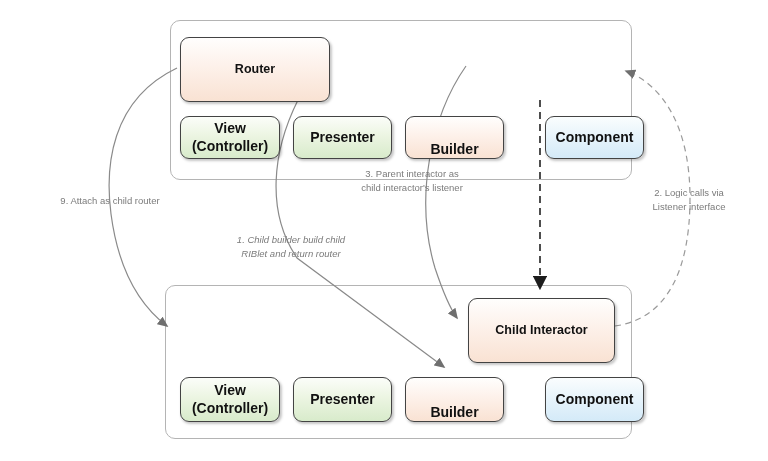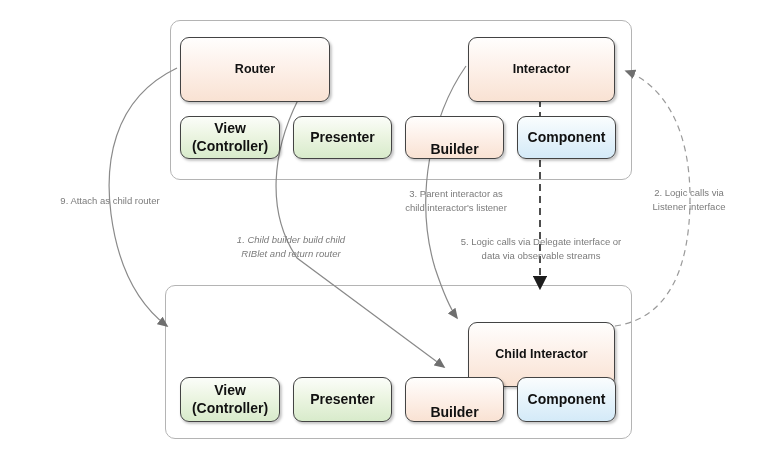--- a/index.html
+++ b/index.html
@@ -17,21 +17,21 @@
     position:absolute;z-index:3;display:flex;align-items:center;justify-content:center;
     text-align:center;border:1.5px solid #434343;border-radius:9px;
     font-weight:bold;color:#111;box-shadow:1.5px 2px 2.5px rgba(0,0,0,0.22);
     line-height:1.25;
   }
   .box-main{width:148px;height:63px;font-size:12.5px;background:linear-gradient(180deg,#fffefd 0%,#fdf1ea 45%,#f9e2d3 100%);}
   .box-sub{width:97px;height:41px;font-size:14px;}
   .box-sub2{height:43px;}
   .fill-peach{background:linear-gradient(180deg,#fffefd 0%,#fdf1ea 45%,#f9e2d3 100%);align-items:flex-end;}
   .fill-green{background:linear-gradient(180deg,#fbfdf9 0%,#ecf5e2 45%,#d8ebcb 100%);}
-  .fill-blue{background:linear-gradient(180deg,#fafdfe 0%,#e8f4fb 45%,#d4eaf8 100%);}
+  .fill-blue{background:linear-gradient(180deg,#fafdfe 0%,#e8f4fb 45%,#d4eaf8 100%);margin-left:28px;}
   .ann{
     position:absolute;z-index:3;color:#7b7b7b;font-size:9.5px;line-height:13.5px;
     text-align:center;white-space:pre-line;transform:translateX(-50%);
   }
 </style>
 </head>
 <body>
 
 <div class="stage">
 
@@ -55,55 +55,50 @@
     <path d="M466,66 C431,116 414,198 435,268 C443,292 449,307 457,318" fill="none" stroke="#8a8a8a" stroke-width="1.2" marker-end="url(#mGray)"></path>
 
     <path d="M615,326 C666,319 690,272 690,198 C690,127 663,85 626,71" fill="none" stroke="#9a9a9a" stroke-width="1.2" stroke-dasharray="6 4.5" marker-end="url(#mGray)"></path>
 
     <path d="M540,100 L540,288" fill="none" stroke="#2f2f2f" stroke-width="1.7" stroke-dasharray="7 5" marker-end="url(#mBlack)"></path>
   </svg>
 
   <div class="box box-main" style="left:180px;top:37px;">
     <span>Router</span>
   </div>
-  <div class="box box-main" style="left:468px;top:37px;width:145px;">
-    <span>Interactor</span>
-  </div>
   <div class="box box-sub fill-green" style="left:180px;top:116px;width:98px;">
     <span>View (Controller)</span>
   </div>
   <div class="box box-sub fill-green" style="left:293px;top:116px;">
     <span>Presenter</span>
   </div>
   <div class="box box-sub fill-peach" style="left:405px;top:116px;">
     <span>Builder</span>
   </div>
   <div class="box box-sub fill-blue" style="left:517px;top:116px;">
     <span>Component</span>
   </div>
 
-  <div class="box box-main" style="left:468px;top:298px;width:145px;margin-top:24px;">
+  <div class="box box-main" style="left:468px;top:298px;width:145px;">
     <span>Child Interactor</span>
   </div>
   <div class="box box-sub box-sub2 fill-green" style="left:180px;top:377px;width:98px;">
     <span>View (Controller)</span>
   </div>
   <div class="box box-sub box-sub2 fill-green" style="left:293px;top:377px;">
     <span>Presenter</span>
   </div>
   <div class="box box-sub box-sub2 fill-peach" style="left:405px;top:377px;">
     <span>Builder</span>
   </div>
   <div class="box box-sub box-sub2 fill-blue" style="left:517px;top:377px;">
     <span>Component</span>
   </div>
 
   <div class="ann" style="left:291px;top:233px;font-style:italic;">1. Child builder build child
 RIBlet and return router</div>
   <div class="ann" style="left:110px;top:194px;">9. Attach as child router</div>
-  <div class="ann" style="left:412px;top:187px;margin-left:44px;">3. Parent interactor as
+  <div class="ann" style="left:412px;top:167px;">3. Parent interactor as
 child interactor's listener</div>
   <div class="ann" style="left:689px;top:186px;">2. Logic calls via
 Listener interface</div>
-  <div class="ann" style="left:541px;top:235px;">5. Logic calls via Delegate interface or
-data via observable streams</div>
 
 </div>
 
 </body></html>

